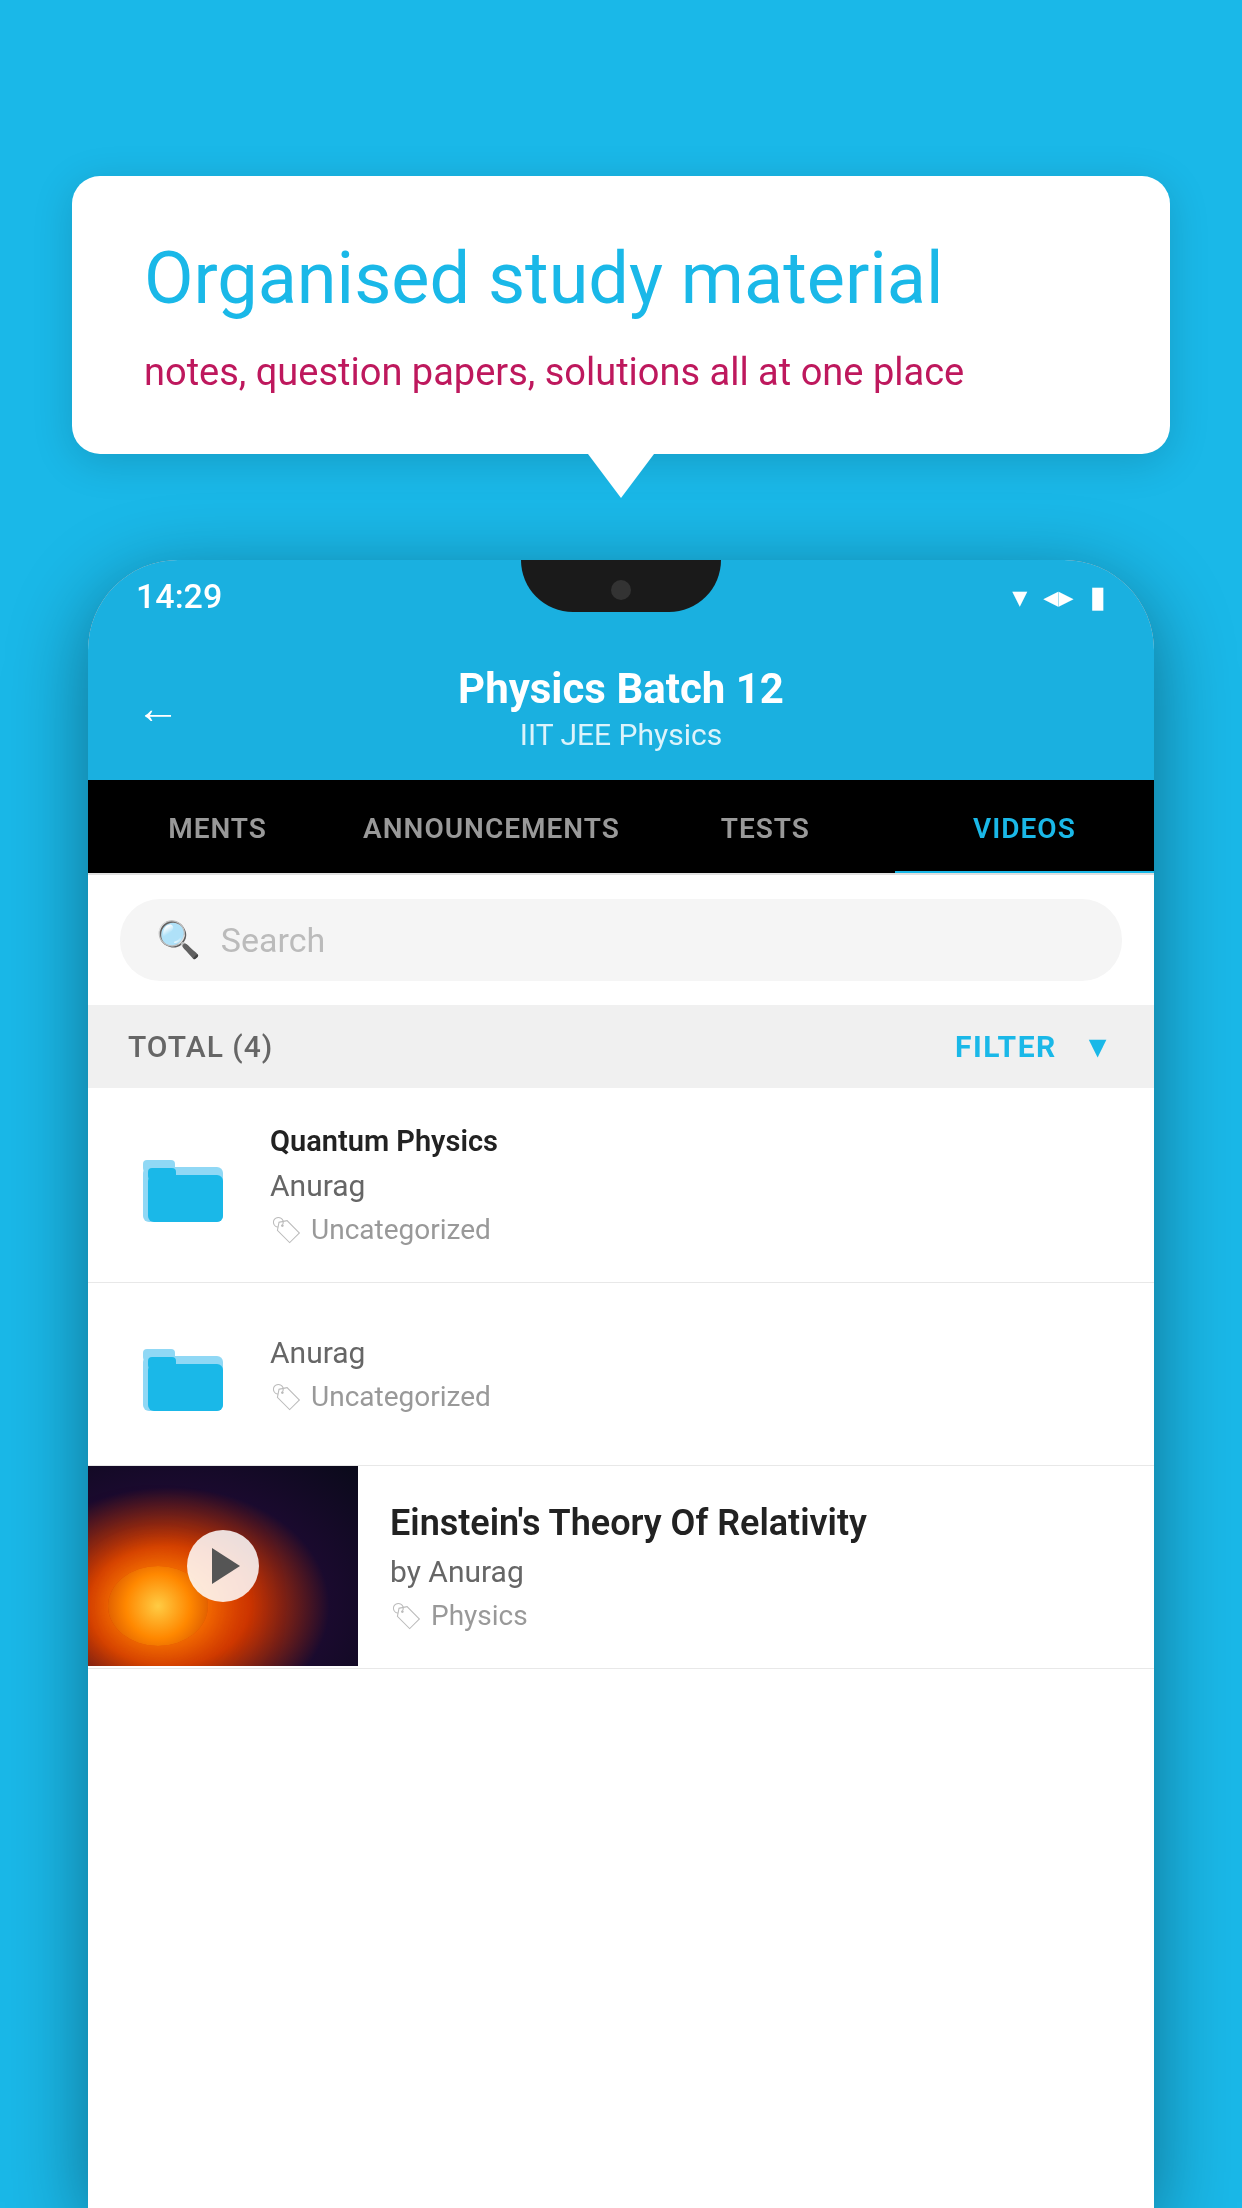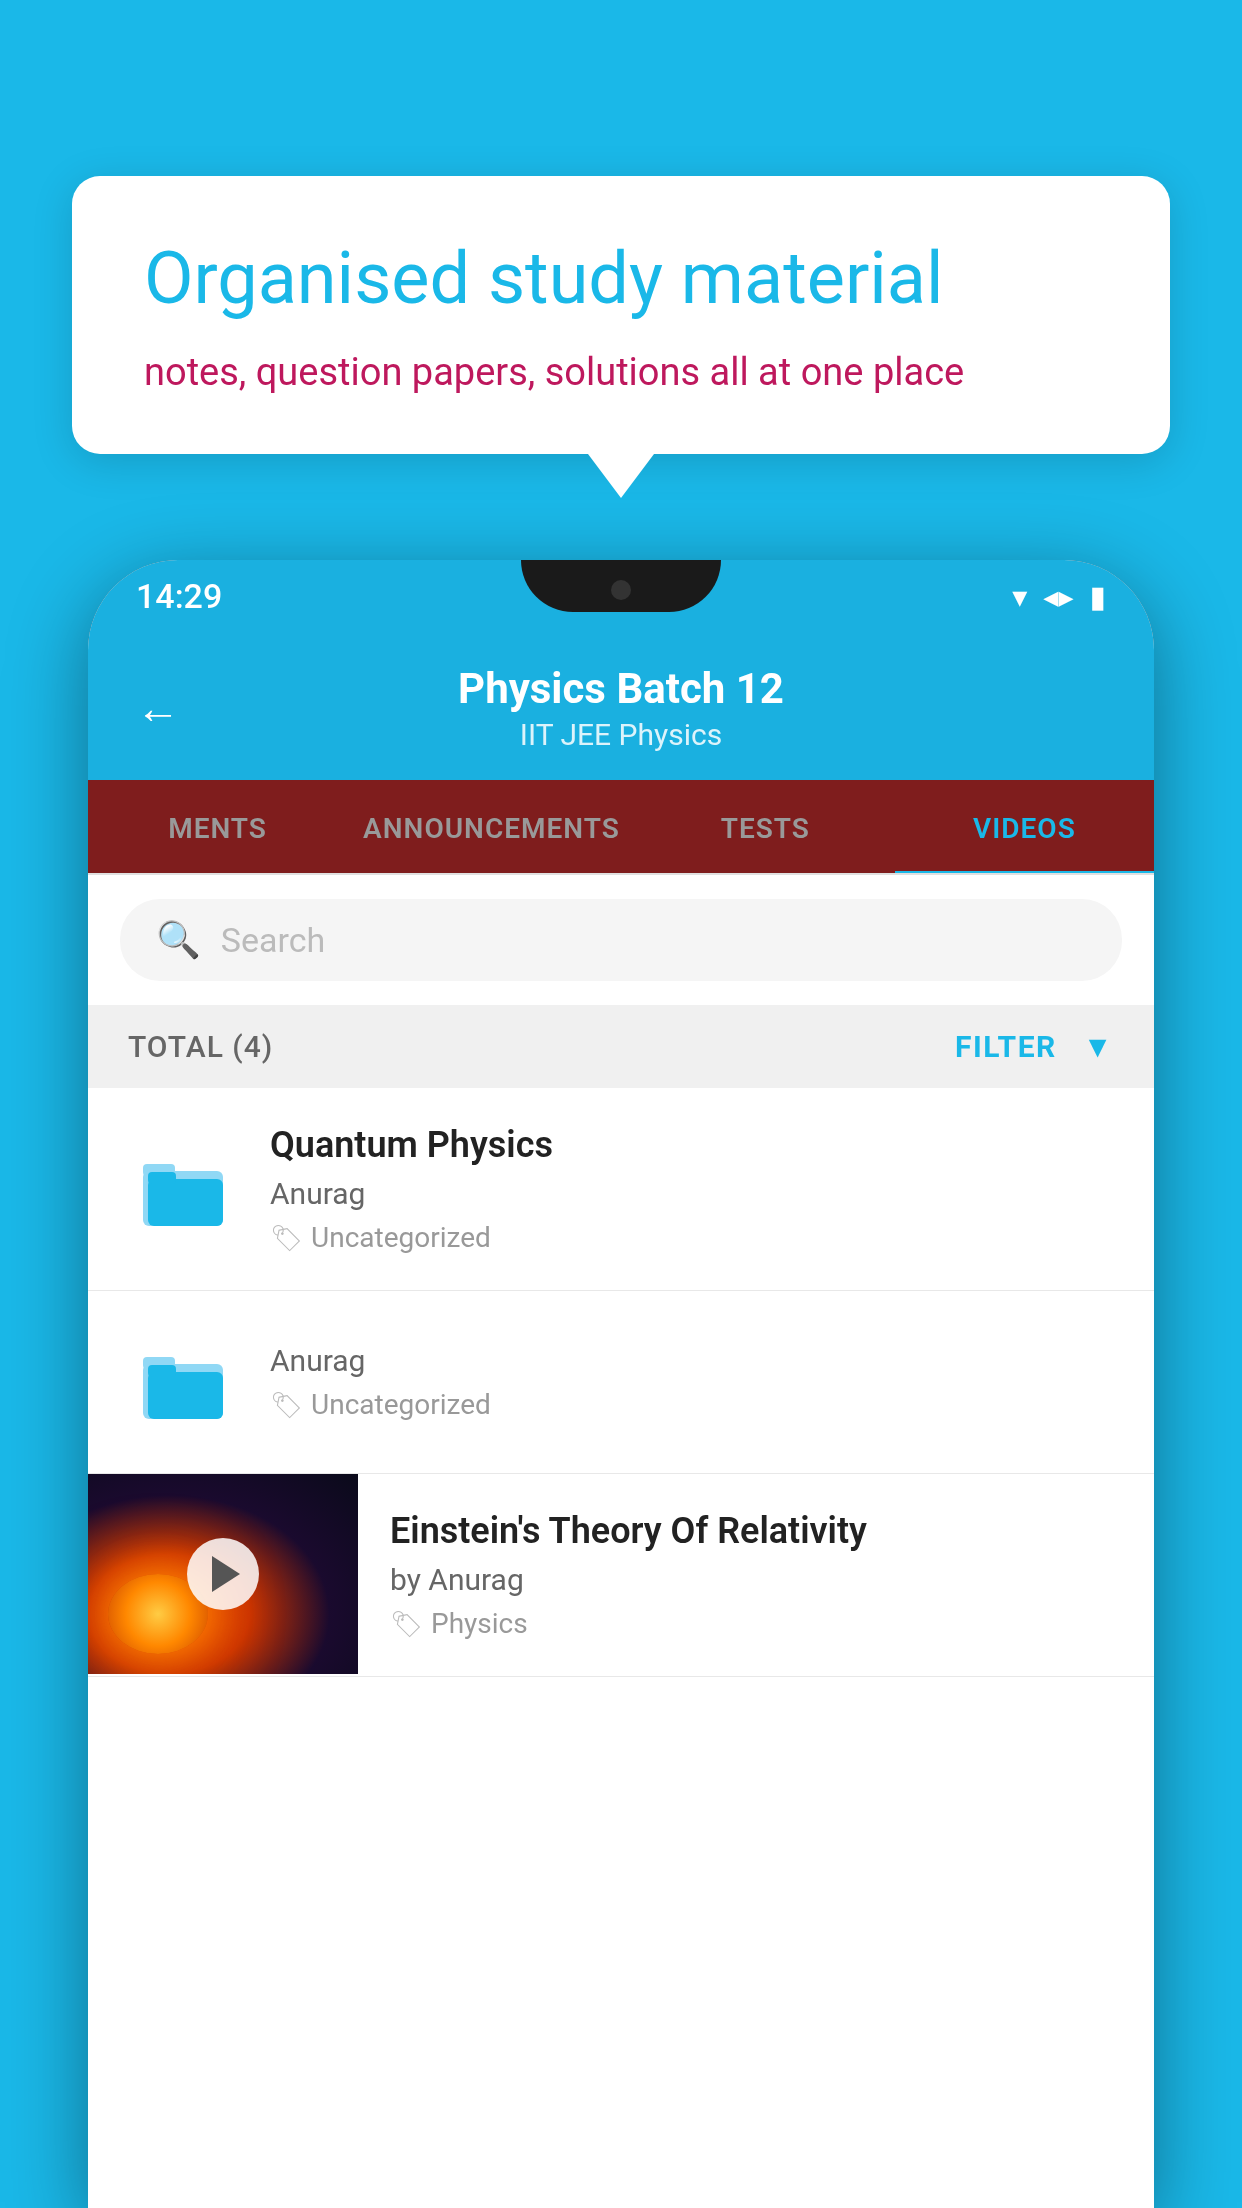--- a/index.html
+++ b/index.html
@@ -133,21 +133,21 @@
       font-weight: 700;
     }
     .header-subtitle {
       color: rgba(255,255,255,0.85);
       font-size: 30px;
       margin-top: 4px;
     }
 
     
     .tabs {
-      background: #7f1d1d;
+      background: #000000;
       display: flex;
       border-bottom: 2px solid #e0e0e0;
       overflow-x: auto;
     }
     .tab {
       flex: 1;
       text-align: center;
       padding: 32px 16px 28px;
       font-size: 28px;
       font-weight: 600;
@@ -247,21 +247,21 @@
     .folder-svg {
       width: 90px;
       height: 80px;
     }
 
     .video-info {
       flex: 1;
     }
     .video-title {
       color: #222;
-      font-size: 36px;
+      font-size: 29px;
       font-weight: 600;
       margin-bottom: 10px;
     }
     .video-author {
       color: #666;
       font-size: 30px;
       margin-bottom: 10px;
     }
     .video-tag {
       display: flex;

